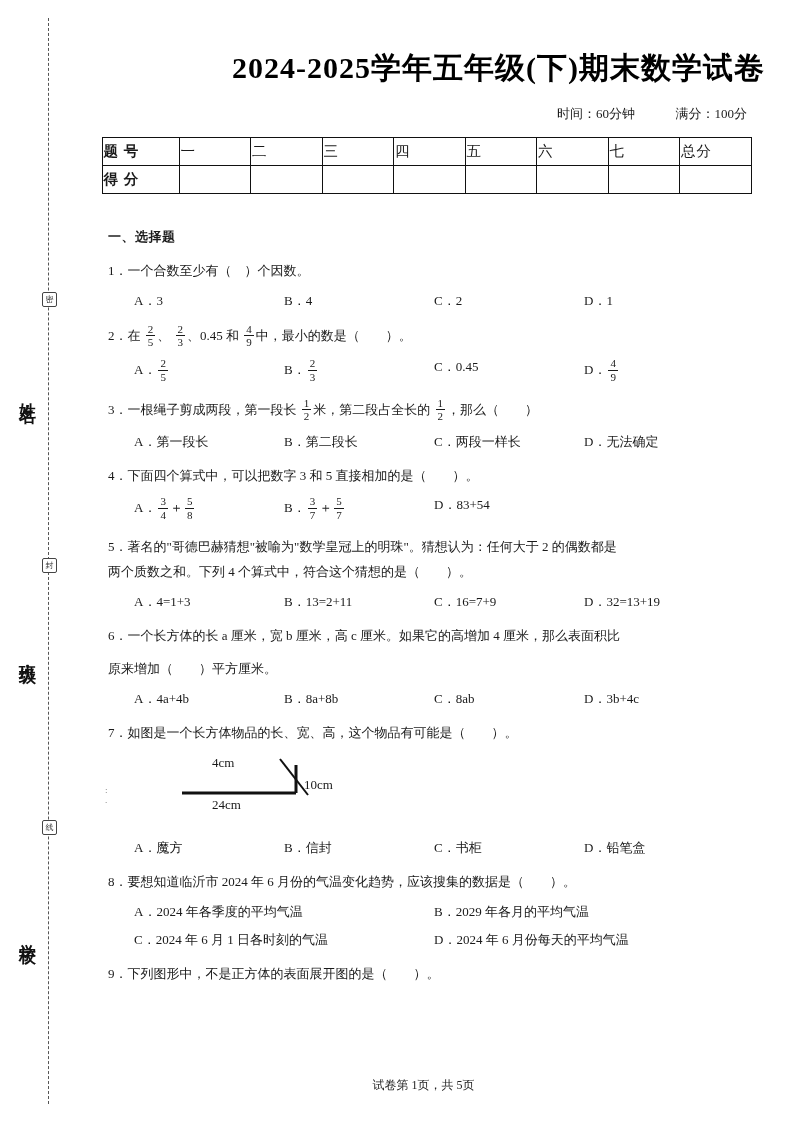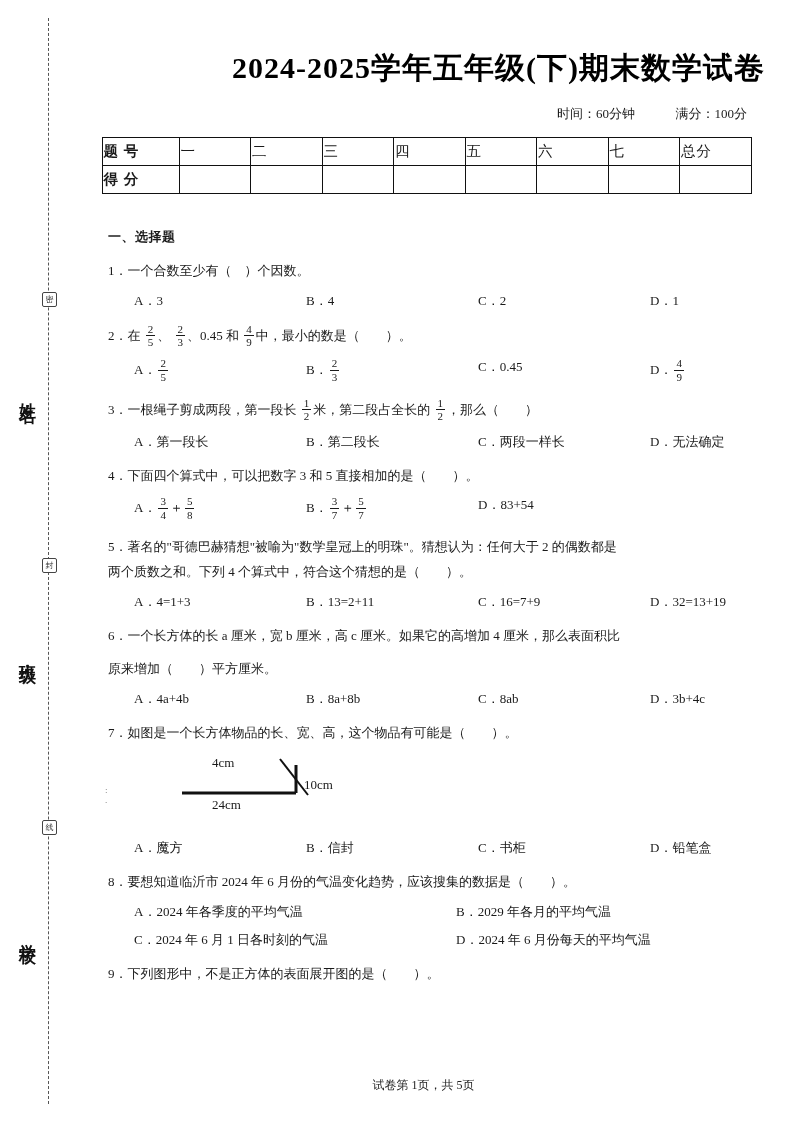--- a/index.html
+++ b/index.html
@@ -113,21 +113,20 @@
     line-height: 1.75;
     width: 640px;
   }
   .q .qtext { display: inline; }
 
   .opts {
     margin: 9px 0 0 74px;
     width: 600px;
     display: flex;
     font-size: 13px;
-    gap: 22px;
   }
   .opts > div { flex: 0 0 25%; }
   .opts.wide2 > div { flex: 0 0 50%; }
 
   
   .frac {
     display: inline-block;
     vertical-align: middle;
     text-align: center;
     font-size: 11px;

